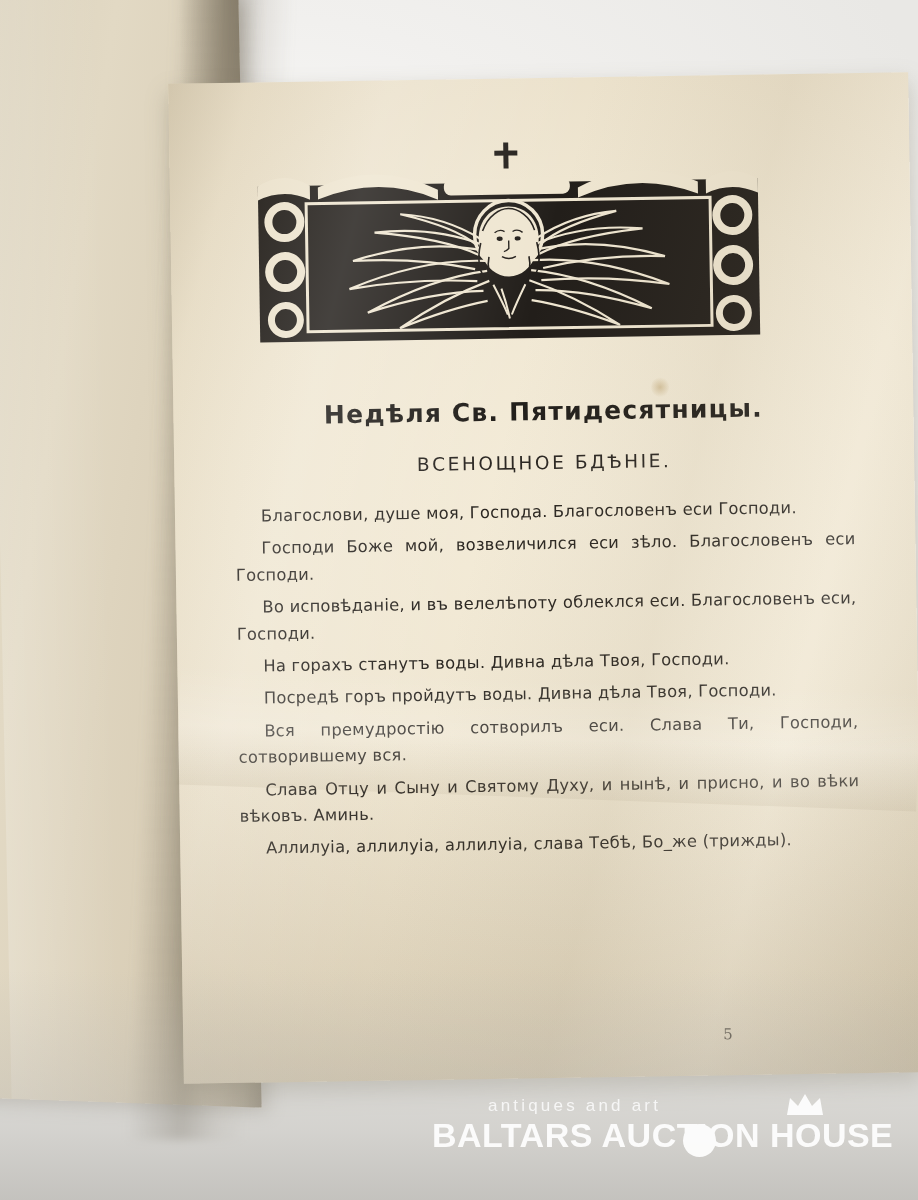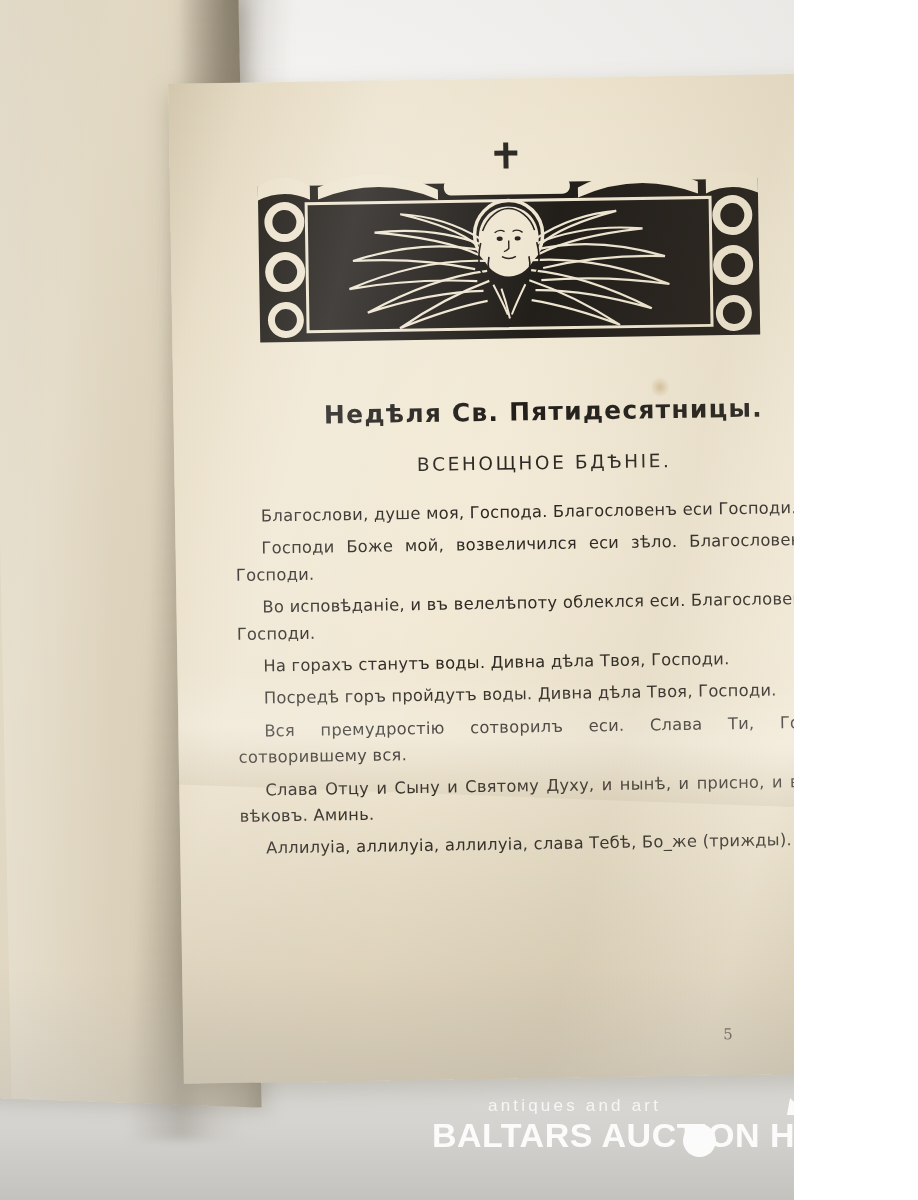--- a/index.html
+++ b/index.html
@@ -9,21 +9,21 @@
   }
   body {
     width: 918px;
     height: 1200px;
     overflow: hidden;
     font-family: "Liberation Sans", sans-serif;
   }
 
   .scene {
     position: relative;
-    width: 794px;
+    width: 918px;
     height: 1200px;
     background: #f2f1ef;
     overflow: hidden;
   }
 
   
   .bg-grad {
     position: absolute;
     inset: 0;
     background:

